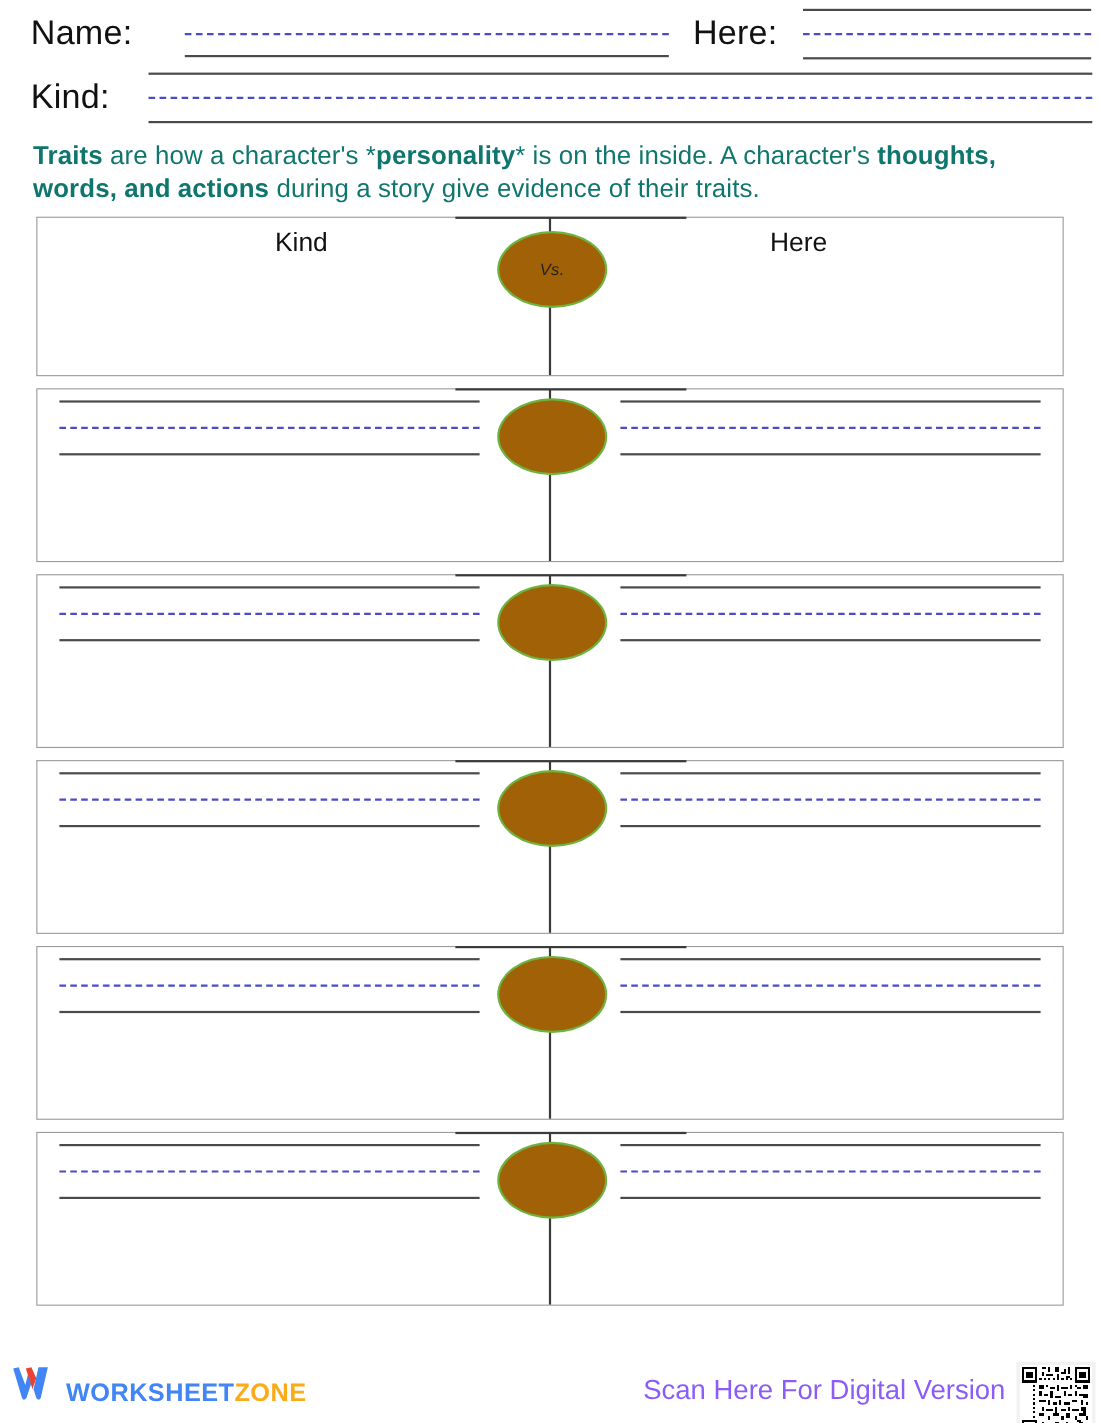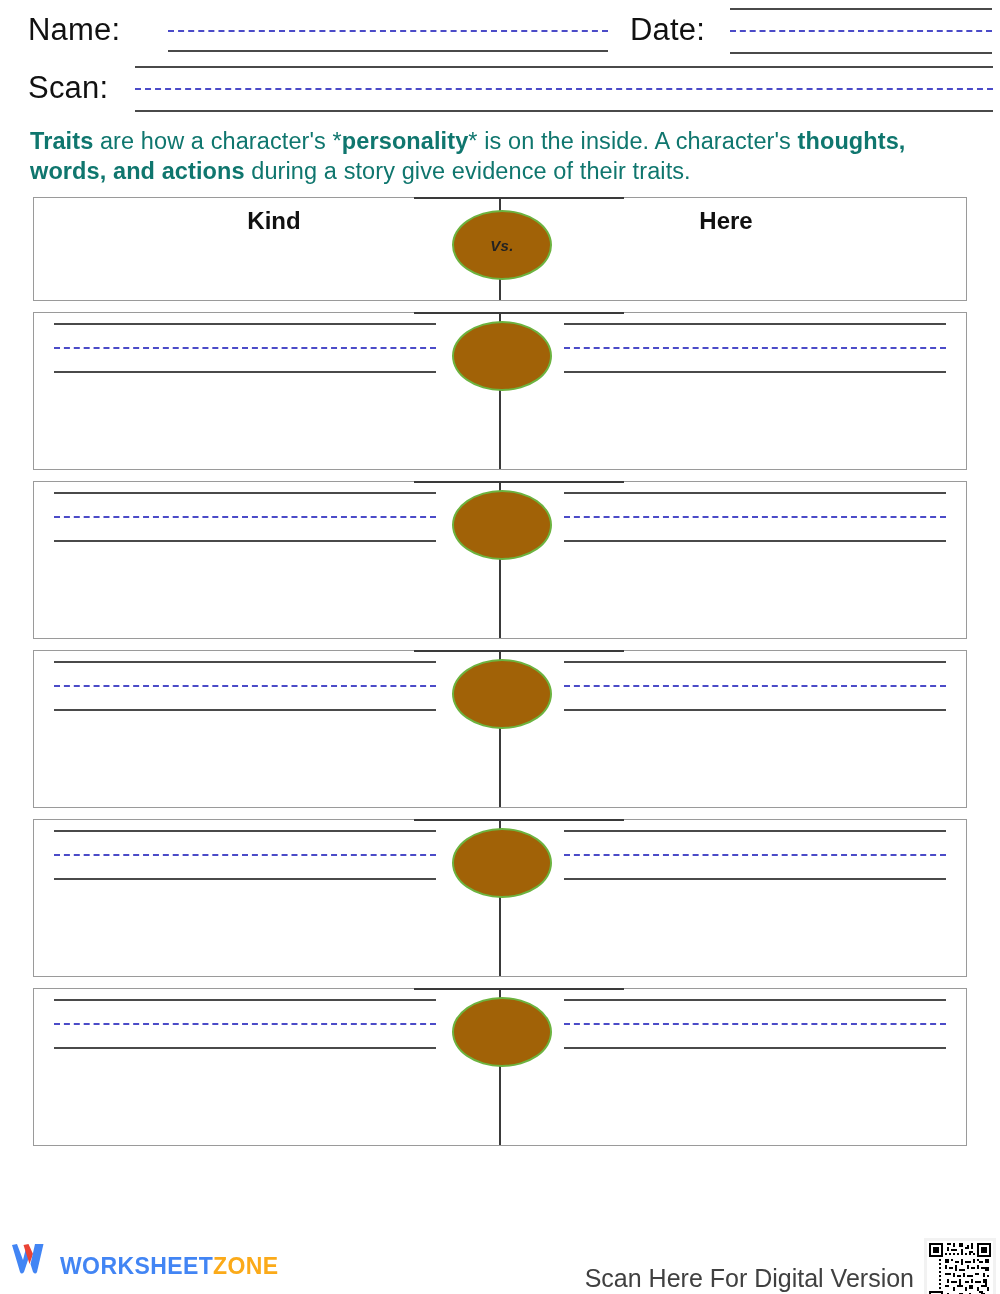--- a/index.html
+++ b/index.html
@@ -97,21 +97,21 @@
     width: 934px;
   }
   .cmp-box {
     position: relative;
     width: 934px;
     box-sizing: border-box;
     border: 1px solid #9a9a9a;
     background: #ffffff;
     margin-bottom: 11px;
   }
-  .cmp-box.first { height: 104px; font-weight: bold; }
+  .cmp-box.first { height: 145px; }
   .cmp-box.lined { height: 158px; }
 
   
   .top-dark {
     position: absolute;
     left: 380px;
     top: -1px;
     width: 210px;
     height: 0;
     border-top: 2.5px solid #3a3a3a;
@@ -202,23 +202,23 @@
     font-weight: bold;
     letter-spacing: 0.4px;
     white-space: nowrap;
   }
   #logo-word-1 { color: #4285f4; }
   #logo-word-2 { color: #fbaa19; }
 
   #scan-text {
     position: absolute;
     right: 86px;
-    top: 32px;
+    top: 18px;
     font-size: 25px;
-    color: #404040;
+    color: #8b5cf6;
     white-space: nowrap;
   }
   #qr {
     position: absolute;
     right: 4px;
     top: 6px;
     width: 72px;
     height: 72px;
     background: #f2f2f2;
     padding: 3px;
@@ -231,28 +231,28 @@
 <div id="page">
 
   <div class="header">
 
     <div class="hdr-label" id="name-label">Name:</div>
     <div class="rule-group" id="name-rule">
       <div class="rule-mid"></div>
       <div class="rule-bottom"></div>
     </div>
 
-    <div class="hdr-label" id="date-label">Date:</div>
+    <div class="hdr-label" id="date-label">Here:</div>
     <div class="rule-group" id="date-rule">
       <div class="rule-top"></div>
       <div class="rule-mid"></div>
       <div class="rule-bottom"></div>
     </div>
 
-    <div class="hdr-label" id="title-label">Scan:</div>
+    <div class="hdr-label" id="title-label">Kind:</div>
     <div class="rule-group" id="title-rule">
       <div class="rule-top"></div>
       <div class="rule-mid"></div>
       <div class="rule-bottom"></div>
     </div>
   </div>
 
   <div id="intro"><b>Traits</b><span> are how a character's *</span><b>personality</b><span>* is on the inside. A character's </span><b>thoughts, words, and actions</b><span> during a story give evidence of their traits.</span></div>
 
   <div id="boxes">

